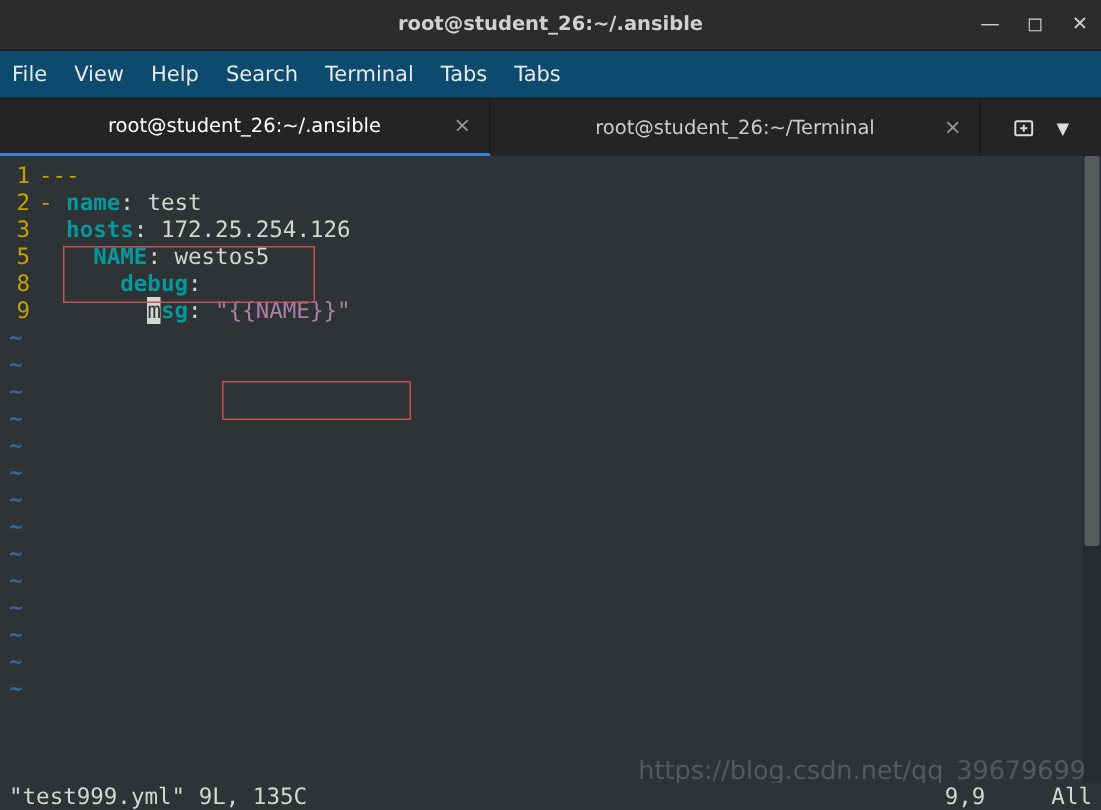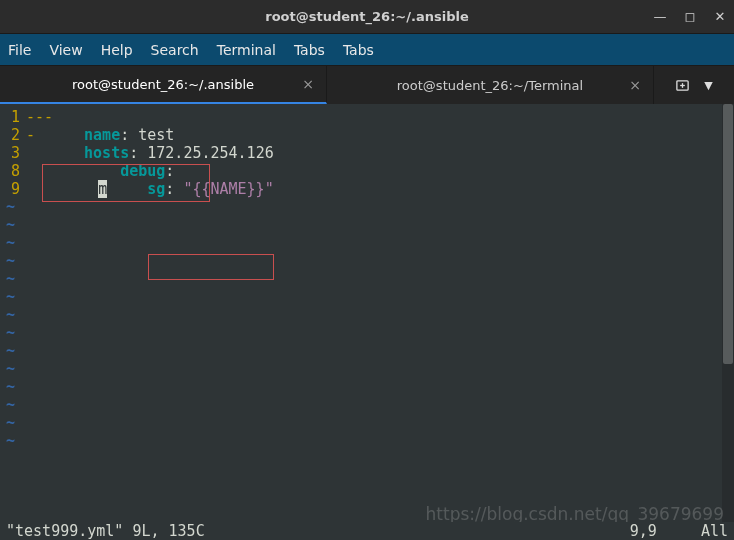--- a/index.html
+++ b/index.html
@@ -61,21 +61,21 @@
     color: #d3d7cf;
     font-size: 15px;
     line-height: 18px;
     padding: 4px 0 0 4px;
     position: relative;
     height: calc(540px - 34px - 32px - 38px - 18px);
     overflow: hidden;
   }
   .gutter { display: inline-block; width: 22px; text-align: right; color: #c4a000; padding-right: 6px; }
   .row { white-space: pre; }
-  .yaml-key { color: #06989a; font-weight: bold; margin-left: 40px; }
+  .yaml-key { color: #06989a; font-weight: bold; }
   .yaml-dash { color: #c4a000; }
   .yaml-text { color: #d3d7cf; }
   .yaml-str { color: #ad7fa8; }
   .tilde { color: #3465a4; font-weight: bold; padding-left: 2px;}
   .statusbar {
     position: absolute; bottom: 0; left: 0; right: 0;
     height: 18px;
     background: #2e3436;
     color: #d3d7cf;
     font-size: 15px;
@@ -150,20 +150,21 @@
       </svg>
     </span>
     <span class="dropdown-icon">▼</span>
   </div>
 </div>
 
 <div class="editor">
   <div class="row"><span class="gutter">1</span><span class="yaml-dash">---</span></div>
   <div class="row"><span class="gutter">2</span><span class="yaml-dash">- </span><span class="yaml-key">name</span><span class="yaml-text">: </span><span class="yaml-text">test</span></div>
   <div class="row"><span class="gutter">3</span><span class="yaml-text">  </span><span class="yaml-key">hosts</span><span class="yaml-text">: </span><span class="yaml-text">172.25.254.126</span></div>
+  <div class="row"><span class="gutter">5</span><span class="yaml-text">    </span><span class="yaml-key">NAME</span><span class="yaml-text">: </span><span class="yaml-text">westos5</span></div>
   <div class="row"><span class="gutter">8</span><span class="yaml-text">      </span><span class="yaml-key">debug</span><span class="yaml-text">:</span></div>
   <div class="row"><span class="gutter">9</span><span class="yaml-text">        </span><span class="cursor-block">m</span><span class="yaml-key">sg</span><span class="yaml-text">: </span><span class="yaml-str">"{{NAME}}"</span></div>
   <div class="row tilde">~</div>
   <div class="row tilde">~</div>
   <div class="row tilde">~</div>
   <div class="row tilde">~</div>
   <div class="row tilde">~</div>
   <div class="row tilde">~</div>
   <div class="row tilde">~</div>
   <div class="row tilde">~</div>

